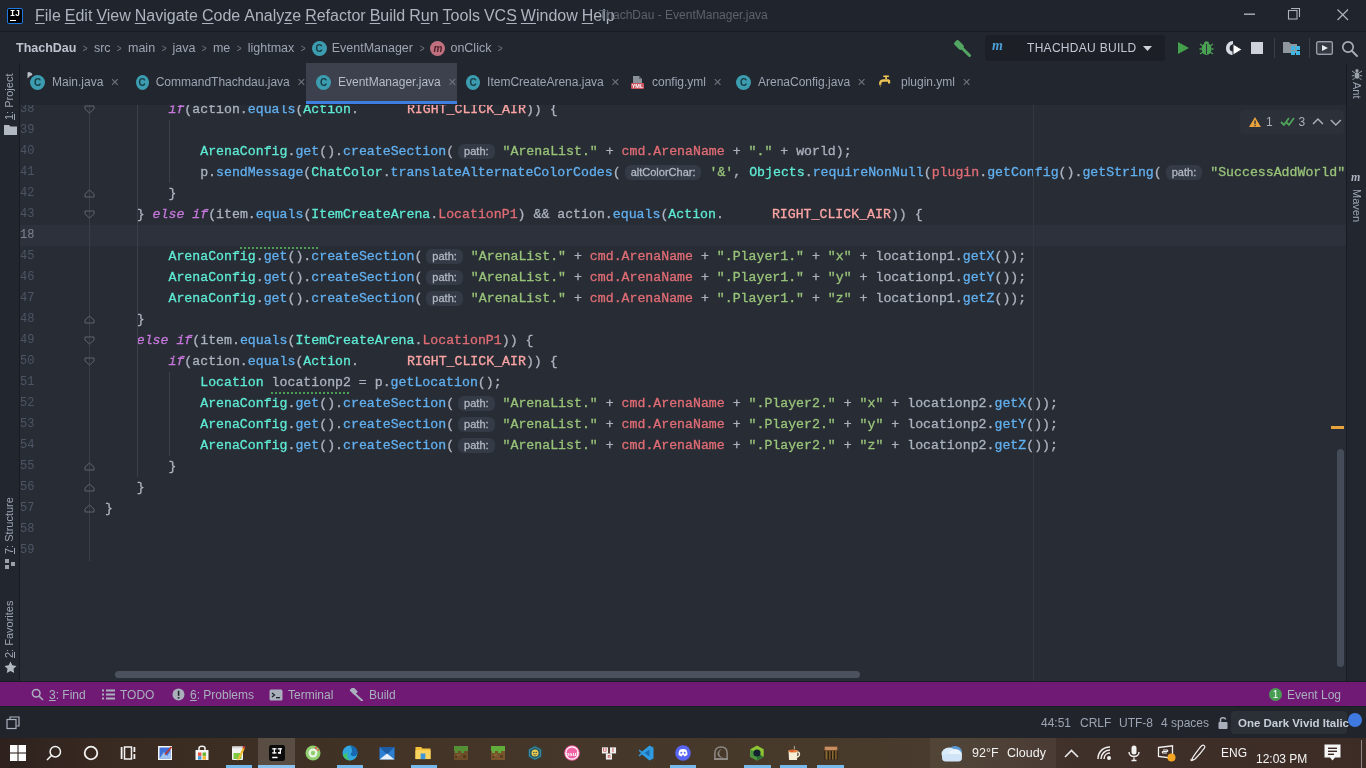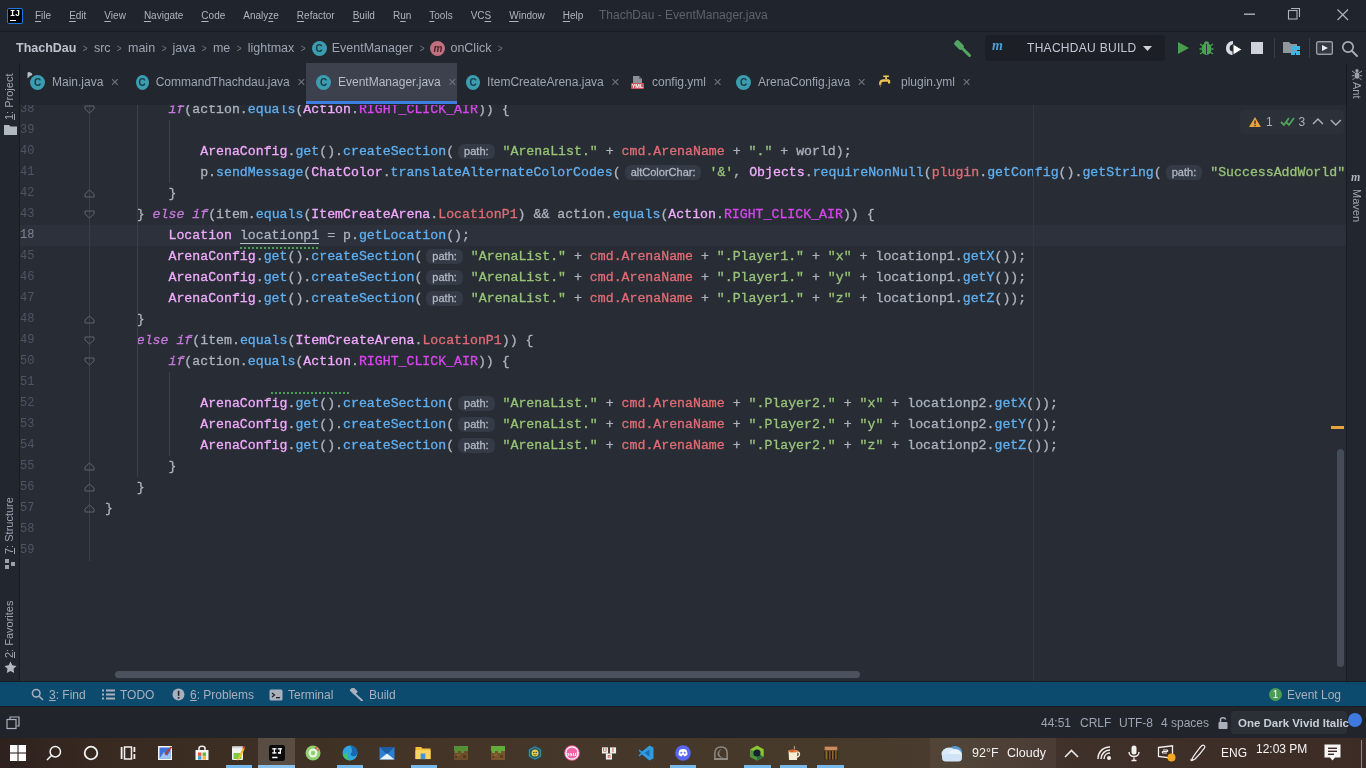--- a/index.html
+++ b/index.html
@@ -1,21 +1,21 @@
 <!DOCTYPE html>
 <html><head>
 <meta charset="utf-8">
 <style>
 * { margin:0; padding:0; box-sizing:border-box; }
 html,body { width:1366px; height:768px; overflow:hidden; background:#282c34; font-family:"Liberation Sans",sans-serif; }
 #stage { position:absolute; top:0; left:0; width:1366px; height:768px; }
 .abs { position:absolute; }
 
 #titlebar { position:absolute; top:0; left:0; width:1366px; height:31px; background:#20242c; }
-#menu { position:absolute; left:35px; top:0; height:31px; display:flex; align-items:center; gap:18px; font-size:10px; color:#adb4c0; }
+#menu { position:absolute; left:35px; top:0; height:31px; display:flex; align-items:center; gap:4px; font-size:16px; color:#adb4c0; }
 .mn u { text-decoration:underline; text-underline-offset:2px; }
 #wintitle { position:absolute; left:599px; top:8px; font-size:12px; color:#5c636e; }
 #ijlogo { position:absolute; left:7px; top:8px; width:16px; height:16px; background:#000; border:1.5px solid #1e78e0; border-radius:2px; }
 #ijlogo .t { position:absolute; left:2px; top:0px; font-size:8.5px; font-weight:bold; color:#fff; font-family:"Liberation Mono",monospace; letter-spacing:0px;}
 #ijlogo .d { position:absolute; left:2px; bottom:2px; width:6px; height:1.5px; background:#fff; }
 
 #navbar { position:absolute; top:31px; left:0; width:1366px; height:32px; background:#22262e; border-top:1px solid #181b21; }
 #crumbs { position:absolute; left:16px; top:0; height:32px; display:flex; align-items:center; font-size:12.5px; color:#9da5b4; }
 #crumbs .sep { color:#747b88; margin:0 5.5px; font-size:11px; display:inline-block; transform:scaleX(0.75); }
 .cicon { display:inline-block; width:15px; height:15px; border-radius:50%; background:#3d9db0; color:#173b44; font-size:10px; font-weight:bold; text-align:center; line-height:15px; }
@@ -33,28 +33,28 @@
 .vtext { position:absolute; font-size:11px; color:#9da5b4; white-space:nowrap; }
 .vl { transform:rotate(-90deg); transform-origin:left top; }
 .vr { transform:rotate(90deg); transform-origin:left top; }
 
 #editor { position:absolute; top:105px; left:20px; width:1326px; height:576px; background:#282c34; overflow:hidden; }
 #curline { position:absolute; top:127px; left:0; width:1326px; height:21px; background:#2c313c; }
 .lnum { position:absolute; width:25px; text-align:left; font-family:"Liberation Mono",monospace; font-size:12px; color:#4d5565; line-height:21px; left:0px;}
 .code { position:absolute; left:85px; font-family:"Liberation Mono",monospace; font-size:13.2333px; line-height:21px; color:#abb2bf; white-space:pre; -webkit-text-stroke:0.3px currentColor; }
 .k { color:#c678dd; font-style:italic; }
 .m { color:#61afef; }
-.c { color:#f0abfc; }
-.o { color:#d946ef; }
+.c { color:#5eead4; }
+.o { color:#fca5a5;margin-left:48px; }
 .s { color:#98c379; }
 .f { color:#e06c75; }
 .hint { display:inline-block; font-family:"Liberation Sans",sans-serif; font-size:11px; line-height:15px; color:#b2b9c2; background:#343a46; border-radius:6px; padding:0 6px; margin:0 8px 0 4px; vertical-align:0.5px; }
 .guide { position:absolute; width:1px; background:#3a3f4a; }
 
-#bottombar { position:absolute; top:681px; left:0; width:1366px; height:25px; background:#0c4a6e; border-top:1px solid #191c22; }
+#bottombar { position:absolute; top:681px; left:0; width:1366px; height:25px; background:#701a75; border-top:1px solid #191c22; }
 .bitem { position:absolute; top:0; height:25px; display:flex; align-items:center; gap:5px; font-size:12px; color:#a9b0bc; }
 #statusbar { position:absolute; top:706px; left:0; width:1366px; height:32px; background:#21252b; border-top:1px solid #191c22; }
 .sitem { position:absolute; top:0; height:31px; display:flex; align-items:center; font-size:12px; color:#9da5b4; }
 
 #taskbar { position:absolute; top:738px; left:0; width:1366px; height:30px; background:linear-gradient(90deg,#2e211e 0%,#392a21 8%,#433427 30%,#473a2b 60%,#493c2e 68%,#40302a 79%,#3d2c26 100%); }
 .tbicon { position:absolute; top:7px; width:16px; height:16px; }
 .runline { position:absolute; top:27px; height:3px; background:#76b9ed; }
 </style>
 </head>
 <body>
@@ -244,27 +244,27 @@
     <svg class="fold" style="position:absolute;left:64px;top:405px" width="11" height="9">
           <path d="M1 8 L10 8 L10 5 L5.5 1 L1 5 Z" fill="none" stroke="#5c6370"></path>
         </svg>
   </div>
   <div id="codelines" style="position:absolute;left:0;top:-6px;width:1326px;height:582px">
     <div class="code" style="top:0px">        <span class="k">if</span>(action.<span class="m">equals</span>(<span class="c">Action</span>.<span class="o">RIGHT_CLICK_AIR</span>)) {</div>
     <div class="code" style="top:42px">            <span class="c">ArenaConfig</span>.<span class="m">get</span>().<span class="m">createSection</span>(<span class="hint">path:</span><span class="s">"ArenaList."</span> + <span class="f">cmd.ArenaName</span> + <span class="s">"."</span> + world);</div>
     <div class="code" style="top:63px">            p.<span class="m">sendMessage</span>(<span class="c">ChatColor</span>.<span class="m">translateAlternateColorCodes</span>(<span class="hint">altColorChar:</span><span class="s">'&amp;'</span>, <span class="c">Objects</span>.<span class="m">requireNonNull</span>(<span class="f">plugin</span>.<span class="m">getConfig</span>().<span class="m">getString</span>(<span class="hint">path:</span><span class="s">"SuccessAddWorld"</span>));</div>
     <div class="code" style="top:84px">        }</div>
     <div class="code" style="top:105px">    } <span class="k">else</span> <span class="k">if</span>(item.<span class="m">equals</span>(<span class="c">ItemCreateArena</span>.<span class="f">LocationP1</span>) &amp;&amp; action.<span class="m">equals</span>(<span class="c">Action</span>.<span class="o">RIGHT_CLICK_AIR</span>)) {</div>
-    <div class="code" style="top:126px">        <span class="c">Location</span> <span style="box-shadow:0 1px 0 #b8bfc9">locationp1</span> = p.<span class="m">getLocation</span>();</div>
     <div class="code" style="top:147px">        <span class="c">ArenaConfig</span>.<span class="m">get</span>().<span class="m">createSection</span>(<span class="hint">path:</span><span class="s">"ArenaList."</span> + <span class="f">cmd.ArenaName</span> + <span class="s">".Player1."</span> + <span class="s">"x"</span> + locationp1.<span class="m">getX</span>());</div>
     <div class="code" style="top:168px">        <span class="c">ArenaConfig</span>.<span class="m">get</span>().<span class="m">createSection</span>(<span class="hint">path:</span><span class="s">"ArenaList."</span> + <span class="f">cmd.ArenaName</span> + <span class="s">".Player1."</span> + <span class="s">"y"</span> + locationp1.<span class="m">getY</span>());</div>
     <div class="code" style="top:189px">        <span class="c">ArenaConfig</span>.<span class="m">get</span>().<span class="m">createSection</span>(<span class="hint">path:</span><span class="s">"ArenaList."</span> + <span class="f">cmd.ArenaName</span> + <span class="s">".Player1."</span> + <span class="s">"z"</span> + locationp1.<span class="m">getZ</span>());</div>
     <div class="code" style="top:210px">    }</div>
     <div class="code" style="top:231px">    <span class="k">else</span> <span class="k">if</span>(item.<span class="m">equals</span>(<span class="c">ItemCreateArena</span>.<span class="f">LocationP1</span>)) {</div>
     <div class="code" style="top:252px">        <span class="k">if</span>(action.<span class="m">equals</span>(<span class="c">Action</span>.<span class="o">RIGHT_CLICK_AIR</span>)) {</div>
+    <div class="code" style="top:273px">            <span class="c">Location</span> locationp2 = p.<span class="m">getLocation</span>();</div>
     <div class="code" style="top:294px">            <span class="c">ArenaConfig</span>.<span class="m">get</span>().<span class="m">createSection</span>(<span class="hint">path:</span><span class="s">"ArenaList."</span> + <span class="f">cmd.ArenaName</span> + <span class="s">".Player2."</span> + <span class="s">"x"</span> + locationp2.<span class="m">getX</span>());</div>
     <div class="code" style="top:315px">            <span class="c">ArenaConfig</span>.<span class="m">get</span>().<span class="m">createSection</span>(<span class="hint">path:</span><span class="s">"ArenaList."</span> + <span class="f">cmd.ArenaName</span> + <span class="s">".Player2."</span> + <span class="s">"y"</span> + locationp2.<span class="m">getY</span>());</div>
     <div class="code" style="top:336px">            <span class="c">ArenaConfig</span>.<span class="m">get</span>().<span class="m">createSection</span>(<span class="hint">path:</span><span class="s">"ArenaList."</span> + <span class="f">cmd.ArenaName</span> + <span class="s">".Player2."</span> + <span class="s">"z"</span> + locationp2.<span class="m">getZ</span>());</div>
     <div class="code" style="top:357px">        }</div>
     <div class="code" style="top:378px">    }</div>
     <div class="code" style="top:399px">}</div>
     <div style="position:absolute;left:219.5px;top:148px;width:79px;height:2px;background:repeating-linear-gradient(90deg,#4a9e55 0 2px,transparent 2px 4px)"></div>
     <div style="position:absolute;left:250.8px;top:293px;width:79px;height:2px;background:repeating-linear-gradient(90deg,#4a9e55 0 2px,transparent 2px 4px)"></div>
   </div>
   <div class="guide" style="left:117px;top:0;height:372px"></div>
@@ -576,21 +576,21 @@
   <svg class="abs" style="left:1157px;top:7px" width="20" height="17" viewBox="0 0 20 17">
         <path d="M1.5 2.5 L15.5 0.8 L15.5 13.2 L1.5 11.5 Z" fill="none" stroke="#f0f0f0" stroke-width="1.3"></path>
         <path d="M6 5 L10 5 C11 5 11 6.5 10 6.5 M10 6.5 L6 6.5 C5 6.5 5 8 6 8 L10 8" fill="none" stroke="#f0f0f0" stroke-width="1.1"></path>
         <circle cx="14.5" cy="12.5" r="4" fill="#f5a623"></circle>
       </svg>
   <svg class="abs" style="left:1190px;top:6px" width="18" height="18" viewBox="0 0 18 18">
         <path d="M5 15 C3 16.5 1.5 16 2.5 14 C3.5 12 10 3 12 1.5 C13.5 0.5 15.5 2 14.5 3.8 C13 6 7 13 5 15 Z" fill="none" stroke="#f0f0f0" stroke-width="1.2"></path>
         <path d="M3 16 C1 17.5 0.5 16 1.5 15" fill="none" stroke="#f0f0f0" stroke-width="1.2"></path>
       </svg>
   <div class="abs" style="left:1221px;top:8px;font-size:12px;color:#f5f5f5">ENG</div>
-  <div class="abs" style="left:1256px;top:4px;font-size:12px;color:#f5f5f5">12:03 PM</div>
+  <div class="abs" style="left:1256px;top:14px;font-size:12px;color:#f5f5f5">12:03 PM</div>
   <svg class="abs" style="left:1324px;top:6px" width="17" height="18" viewBox="0 0 17 18">
         <path d="M0.5 0.5 L16.5 0.5 L16.5 13.5 L11 13.5 L8.5 16.5 L6 13.5 L0.5 13.5 Z" fill="#f5f5f5"></path>
         <rect x="4" y="3.6" width="9" height="1.4" fill="#3a2a24"></rect>
         <rect x="4" y="6.6" width="9" height="1.4" fill="#3a2a24"></rect>
         <rect x="4" y="9.6" width="6" height="1.4" fill="#3a2a24"></rect>
       </svg>
   <div class="abs" style="left:1361px;top:2px;width:1px;height:28px;background:#8d8a88"></div>
 </div>
 
 </div>

